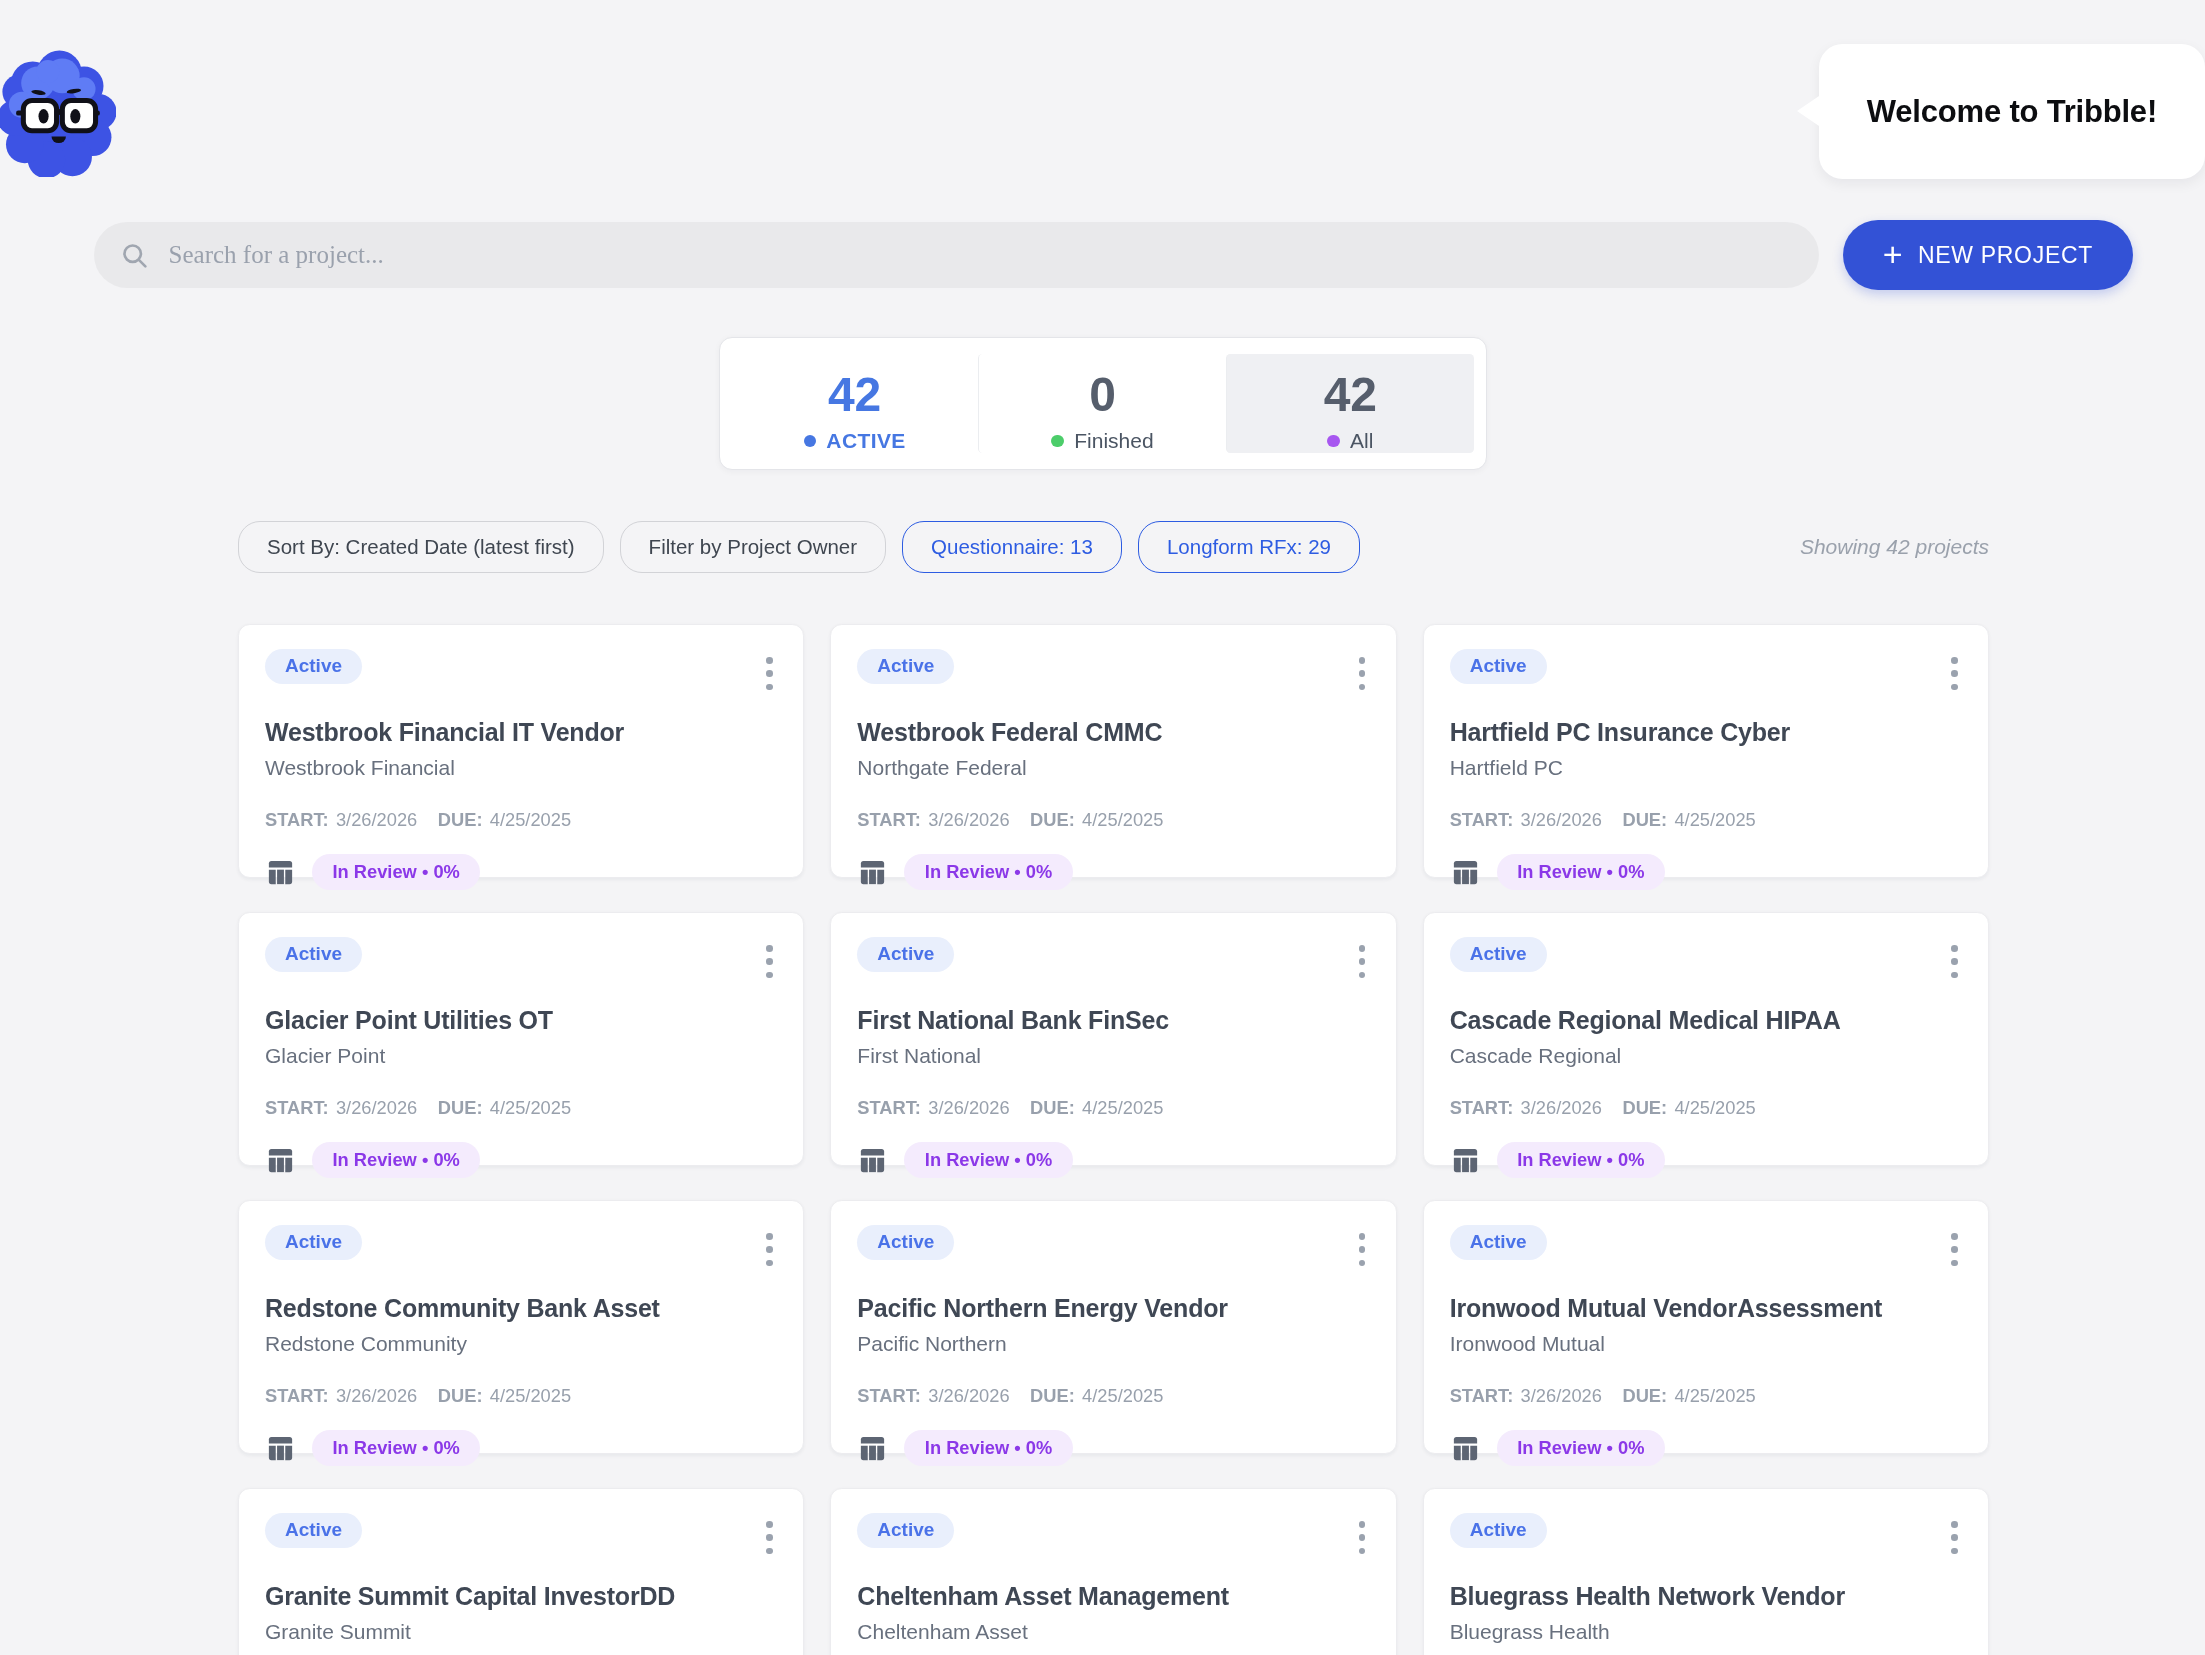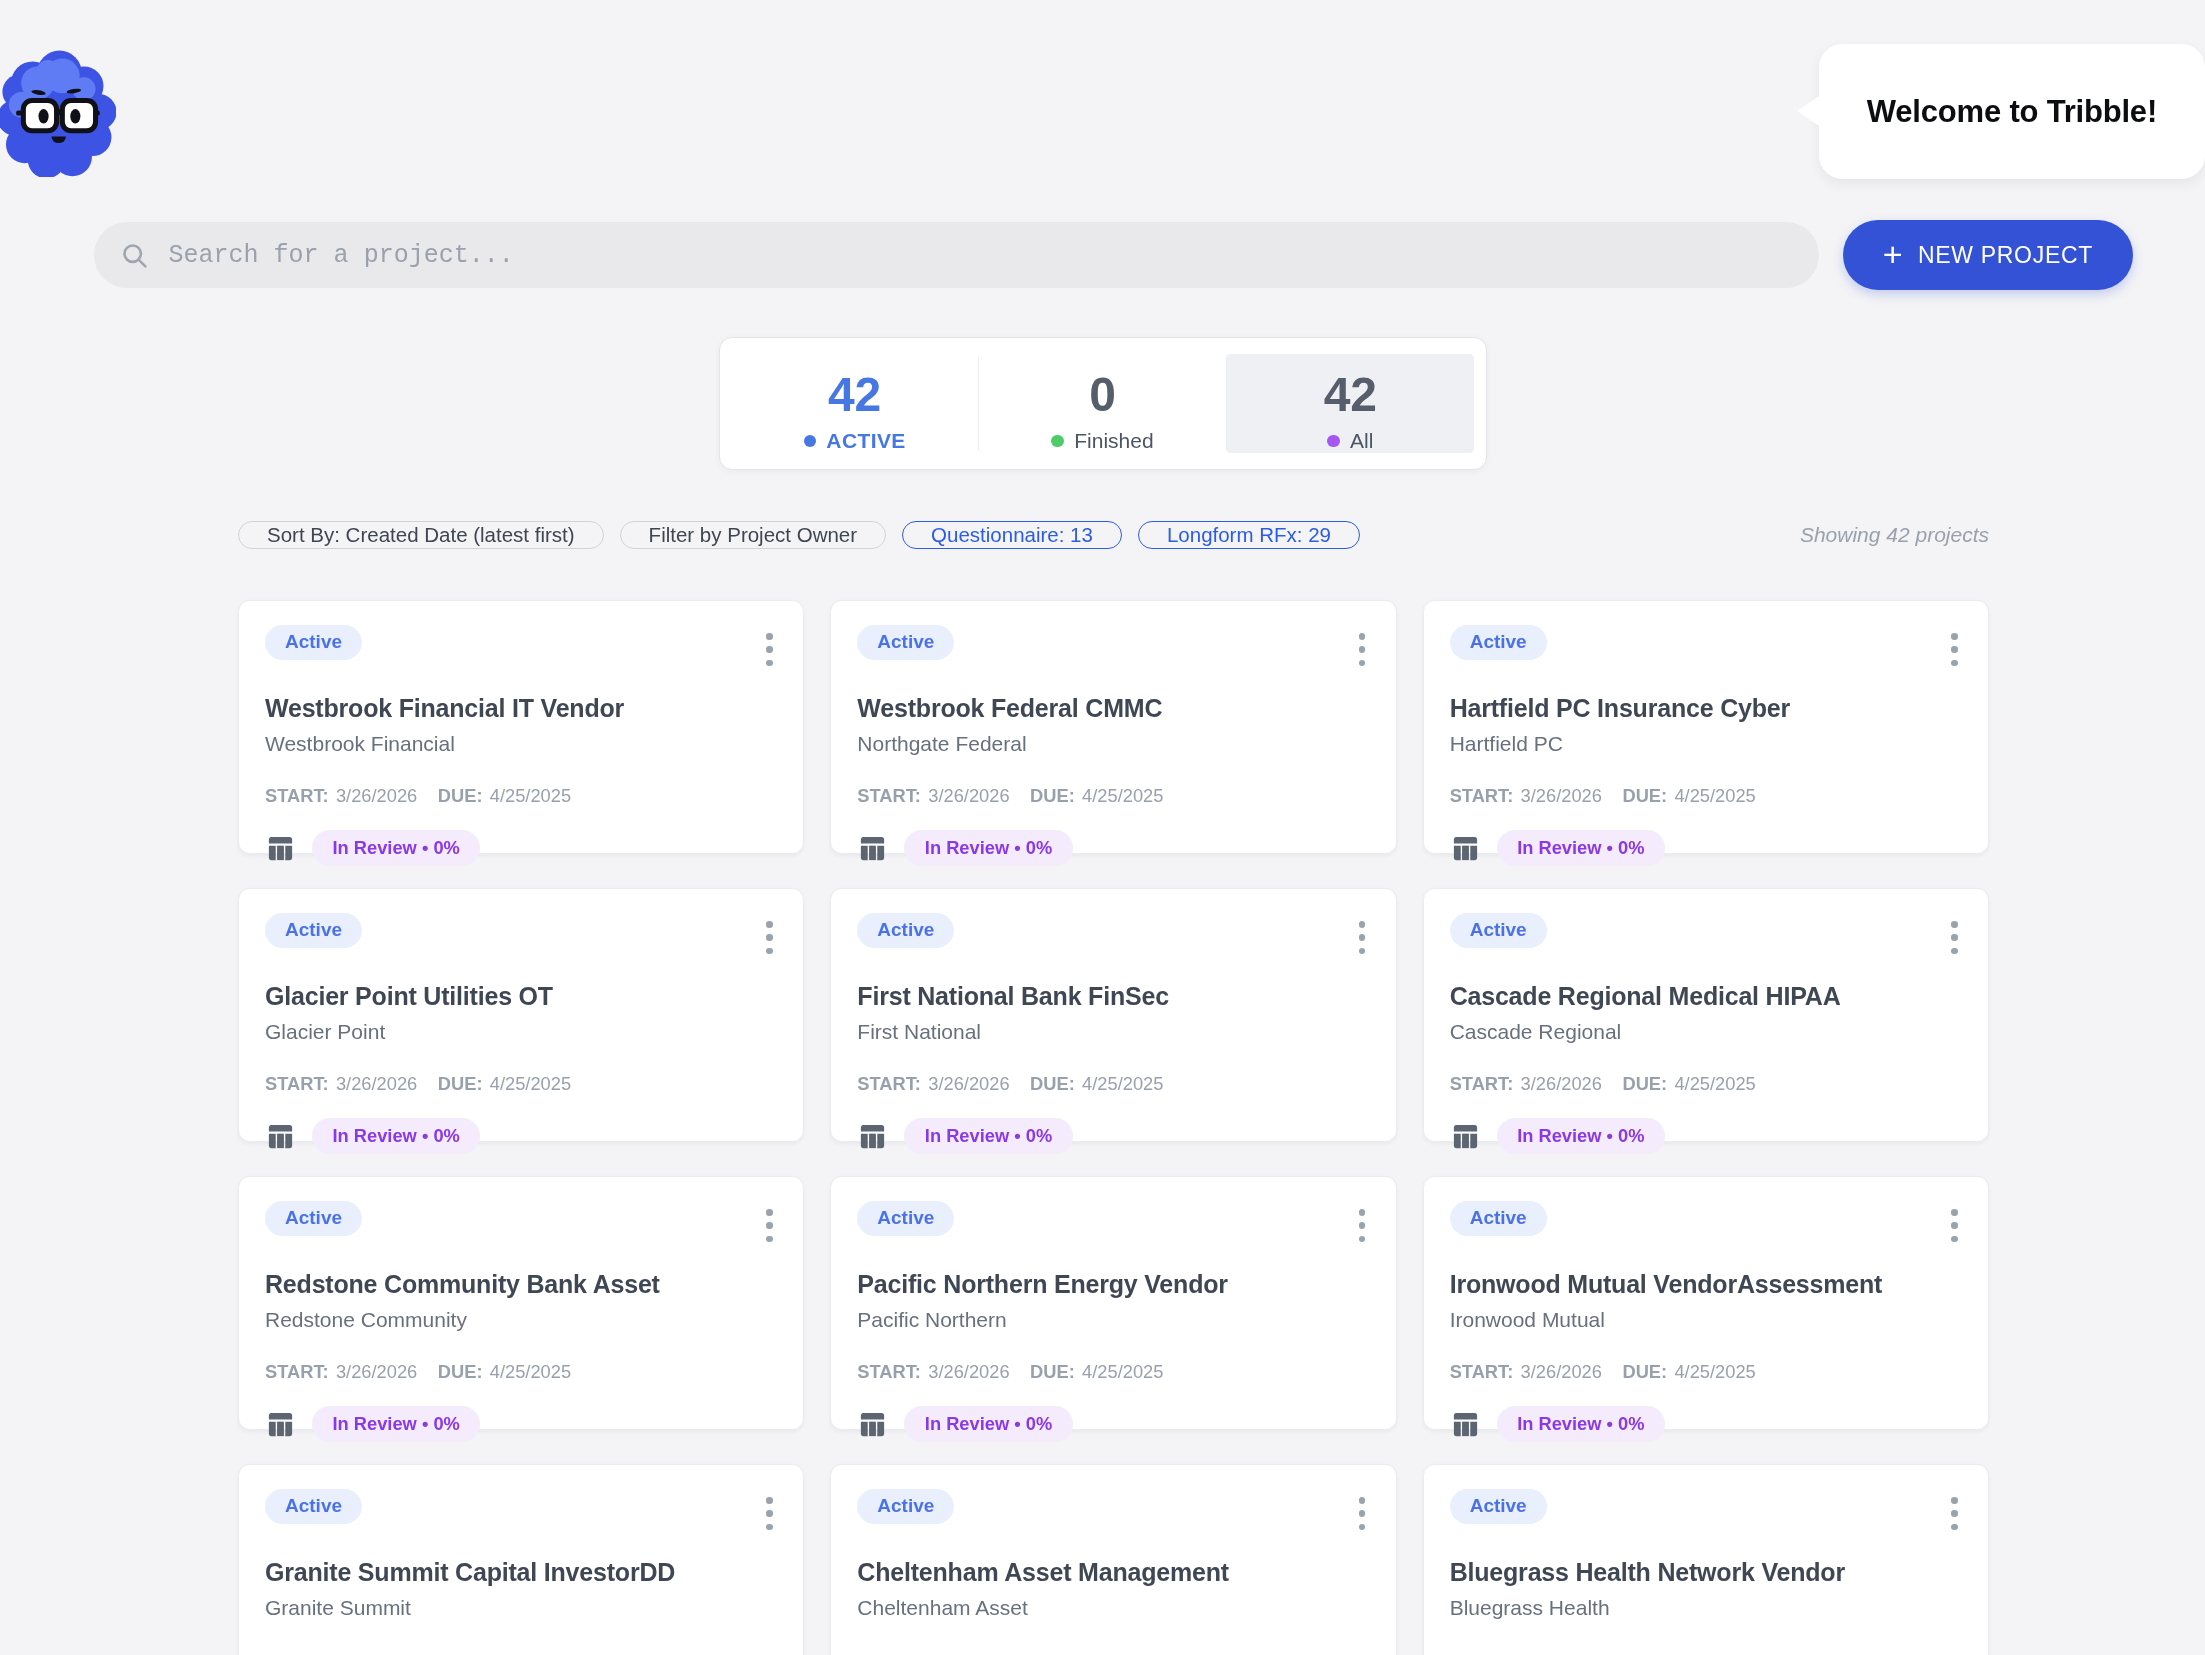--- a/index.html
+++ b/index.html
@@ -25,21 +25,21 @@
   .bubble-text{font-size:31px;font-weight:700;color:#0c0d10;letter-spacing:-0.2px;}
   
   .search-row{display:flex;align-items:center;gap:23.5px;margin:41px 72px 0 94px;}
   .search-bar{
     flex:1;height:66px;background:#e9e9eb;border-radius:34px;
     display:flex;align-items:center;padding:0 10.3px 0 26px;
   }
   .search-bar svg{width:29px;height:29px;flex:0 0 auto;}
   .search-bar input{
     flex:1;border:none;outline:none;background:transparent;
-    font-family:Liberation Mono, monospace;font-size:25px;color:#374151;
+    font-family:Liberation Serif, serif;font-size:25px;color:#374151;
     margin-left:17.6px;
   }
   .search-bar input::placeholder{color:#9aa1ad;}
   .btn-new{
     height:70px;padding:0 40px;border:none;border-radius:37px;cursor:pointer;
     background:#3352d6;color:#ffffff;display:flex;align-items:center;gap:14.7px;
     font-family:"Liberation Sans",sans-serif;font-size:23px;font-weight:500;letter-spacing:0.7px;
     box-shadow:0 4.4px 10.3px rgba(51,82,214,.25);
   }
   .btn-new .plus{font-size:34px;font-weight:300;line-height:1;margin-top:-2.9px;}
@@ -54,21 +54,21 @@
   .seg.highlight{background:#eff0f3;}
   .seg .value{font-size:48px;font-weight:700;color:#565e6c;line-height:1;}
   .seg.active .value{color:#4677e2;}
   .seg .lab{display:flex;align-items:center;gap:10.3px;font-size:21px;color:#4b5563;}
   .seg.active .lab{color:#4677e2;font-weight:700;letter-spacing:0.4px;}
   .dot{width:12.5px;height:12.5px;border-radius:50%;display:inline-block;}
   
   .filter-row{margin:51px 216px 0 238px;display:flex;align-items:center;justify-content:space-between;}
   .chips{display:flex;gap:16px;}
   .chip{
-    height:28px;padding:0 28px;border-radius:22px;background:transparent;cursor:pointer;
+    height:52px;padding:0 28px;border-radius:22px;background:transparent;cursor:pointer;
     border:1.5px solid #d2d3d7;color:#3f4650;font-family:"Liberation Sans",sans-serif;
     font-size:20.5px;font-weight:500;display:flex;align-items:center;white-space:nowrap;
   }
   .chip.accent{border-color:#2d5ce2;color:#2d5ce2;}
   .showing{font-size:21px;font-style:italic;color:#9aa1ac;}
   
   .grid{
     margin:51px 216px 0 238px;display:grid;grid-template-columns:repeat(3,1fr);
     column-gap:26px;row-gap:34px;
   }

